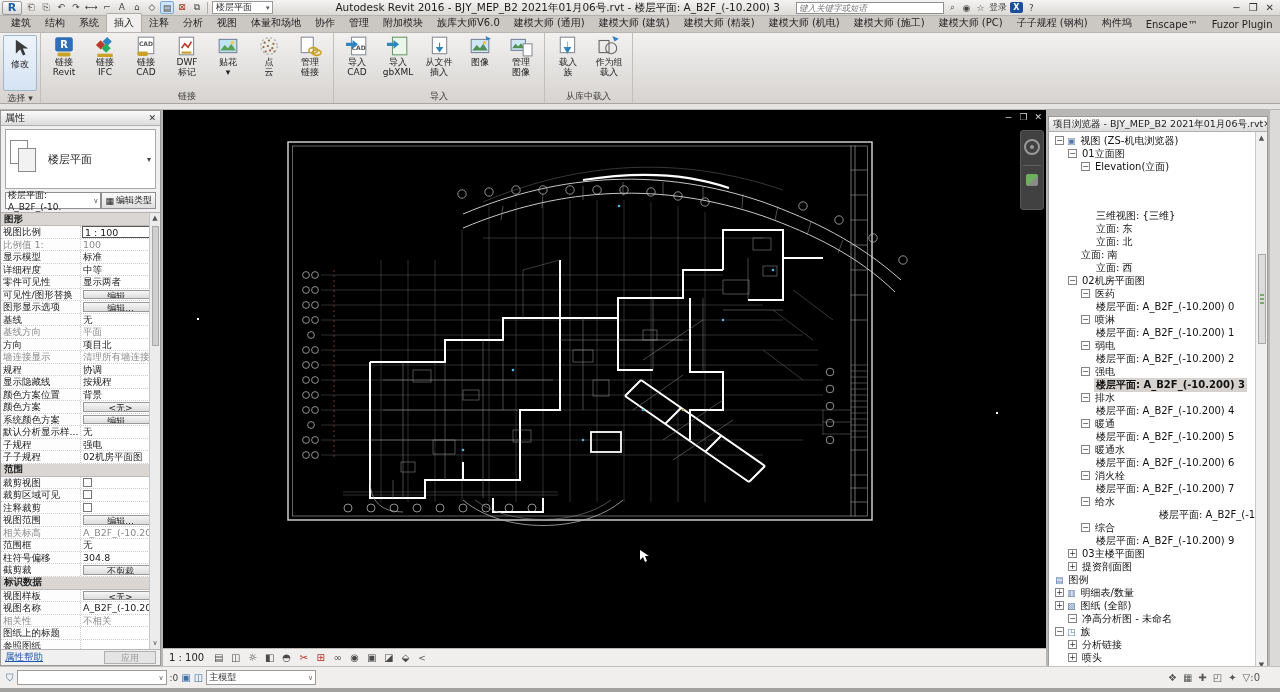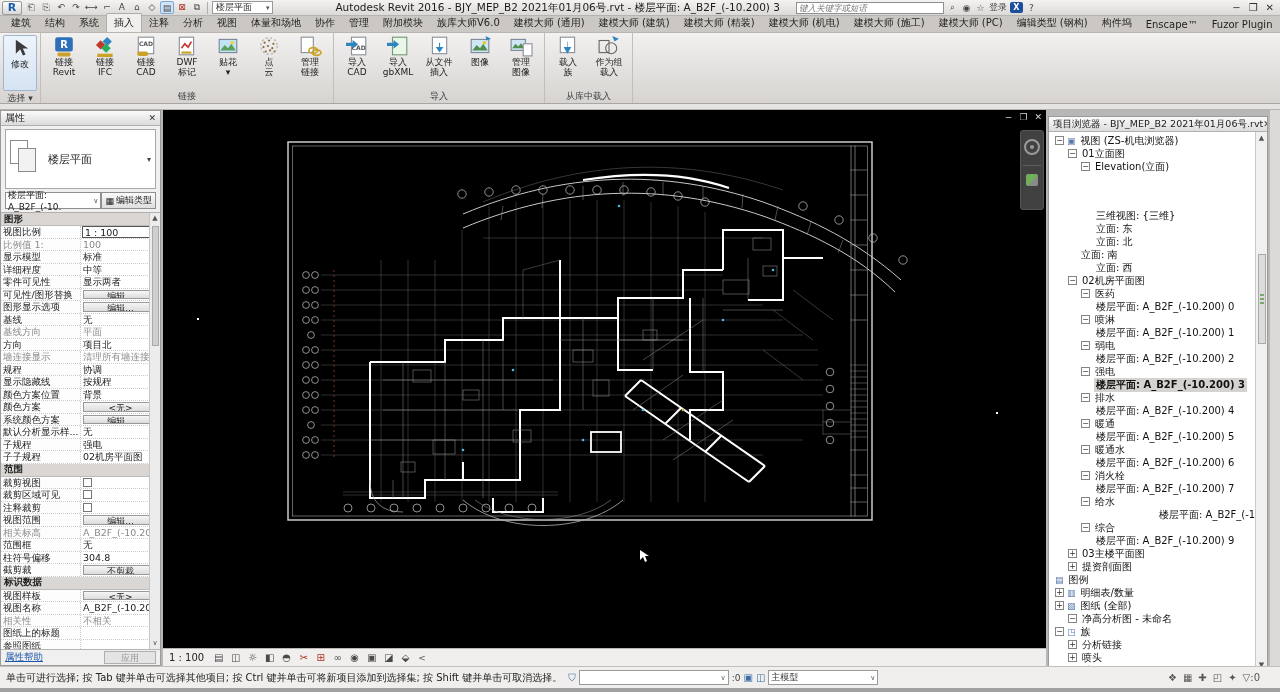--- a/index.html
+++ b/index.html
@@ -179,21 +179,21 @@
       <span class="rtab">协作</span>
       <span class="rtab">管理</span>
       <span class="rtab">附加模块</span>
       <span class="rtab">族库大师V6.0</span>
       <span class="rtab">建模大师 (通用)</span>
       <span class="rtab">建模大师 (建筑)</span>
       <span class="rtab">建模大师 (精装)</span>
       <span class="rtab">建模大师 (机电)</span>
       <span class="rtab">建模大师 (施工)</span>
       <span class="rtab">建模大师 (PC)</span>
-      <span class="rtab">编辑类型 (钢构)</span>
+      <span class="rtab">子子规程 (钢构)</span>
       <span class="rtab">构件坞</span>
       <span class="rtab">Enscape™</span>
       <span class="rtab">Fuzor Plugin</span>
       <span class="rtab">ZYF</span>
     </div>
 
   <div class="ribbon" id="ribbon">
       <div class="rgroup">
         <div class="btns">
           <div class="rbtn modify">
@@ -870,21 +870,20 @@
             <i></i>
             <i></i>
           </div>
         <div class="arr" style="margin-top:auto">▼</div>
       </div>
     </div>
   </div>
   <div class="rightstrip"></div>
 
   <div class="statusbar">
-    <span class="sb-hint">单击可进行选择; 按 Tab 键并单击可选择其他项目; 按 Ctrl 键并单击可将新项目添加到选择集; 按 Shift 键并单击可取消选择。</span>
     <div class="sb-group">
       <span class="sb-ico">⛉</span>
       <div class="sb-combo">
         <span></span>
         <span class="car">∨</span>
       </div>
       <span class="sb-small">:0</span>
       <span class="sb-ico">▣</span>
       <span class="sb-ico">◫</span>
       <div class="sb-combo narrow">

